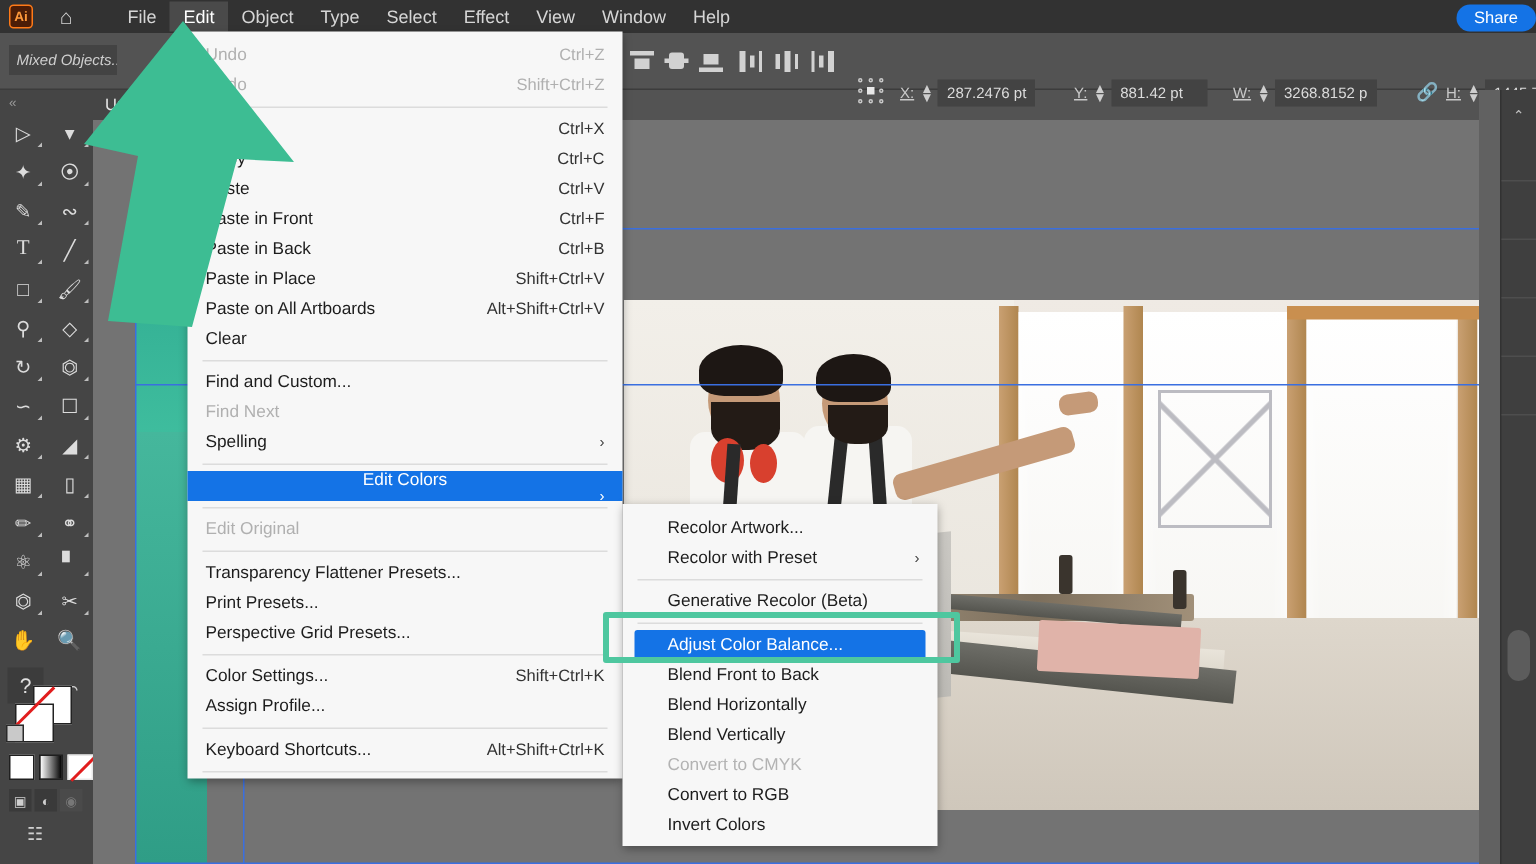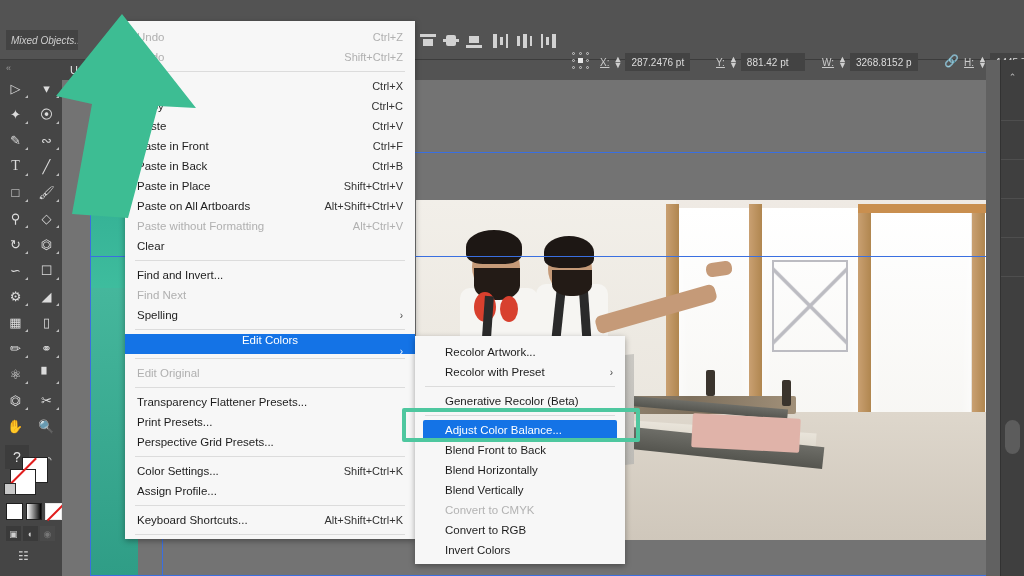--- a/index.html
+++ b/index.html
@@ -213,20 +213,36 @@
     position:absolute; left:402px; top:408px; width:238px; height:34px;
     border: 4px solid #4ec79f; border-radius: 2px; pointer-events:none;
   }
   .arrow-svg { position:absolute; left:0; top:0; width:1024px; height:576px; pointer-events:none; }
 </style>
 </head>
 <body>
 
 <div id="app">
 
+  <div class="menubar">
+    <div class="ai-logo">Ai</div>
+    <div class="home-icon">⌂</div>
+    <div class="menu-items">
+      <div class="menu-item">File</div>
+      <div class="menu-item active">Edit</div>
+      <div class="menu-item">Object</div>
+      <div class="menu-item">Type</div>
+      <div class="menu-item">Select</div>
+      <div class="menu-item">Effect</div>
+      <div class="menu-item">View</div>
+      <div class="menu-item">Window</div>
+      <div class="menu-item">Help</div>
+    </div>
+    <div class="share-btn">Share</div>
+  </div>
 
   <div class="controlbar">
     <div class="mixed-objects">Mixed Objects...</div>
 
     <div class="align-group">
       <div class="align-icon">
         <i style="left:2px;top:2px;width:16px;height:3px;"></i>
           <i style="left:5px;top:7px;width:10px;height:7px;"></i>
       </div>
       <div class="align-icon">
@@ -469,31 +485,27 @@
       <span class="sc">Ctrl+B</span>
     </div>
     <div class="mi">
       <span class="lbl">Paste in Place</span>
       <span class="sc">Shift+Ctrl+V</span>
     </div>
     <div class="mi">
       <span class="lbl">Paste on All Artboards</span>
       <span class="sc">Alt+Shift+Ctrl+V</span>
     </div>
-    <div class="mi disabled">
-      <span class="lbl">Paste without Formatting</span>
-      <span class="sc">Alt+Ctrl+V</span>
-    </div>
     <div class="mi">
       <span class="lbl">Clear</span>
     </div>
     <div class="mdiv"></div>
 
     <div class="mi">
-      <span class="lbl">Find and Invert...</span>
+      <span class="lbl">Find and Custom...</span>
     </div>
     <div class="mi disabled">
       <span class="lbl">Find Next</span>
     </div>
     <div class="mi">
       <span class="lbl">Spelling</span>
       <span class="arr">›</span>
     </div>
     <div class="mdiv"></div>
 

